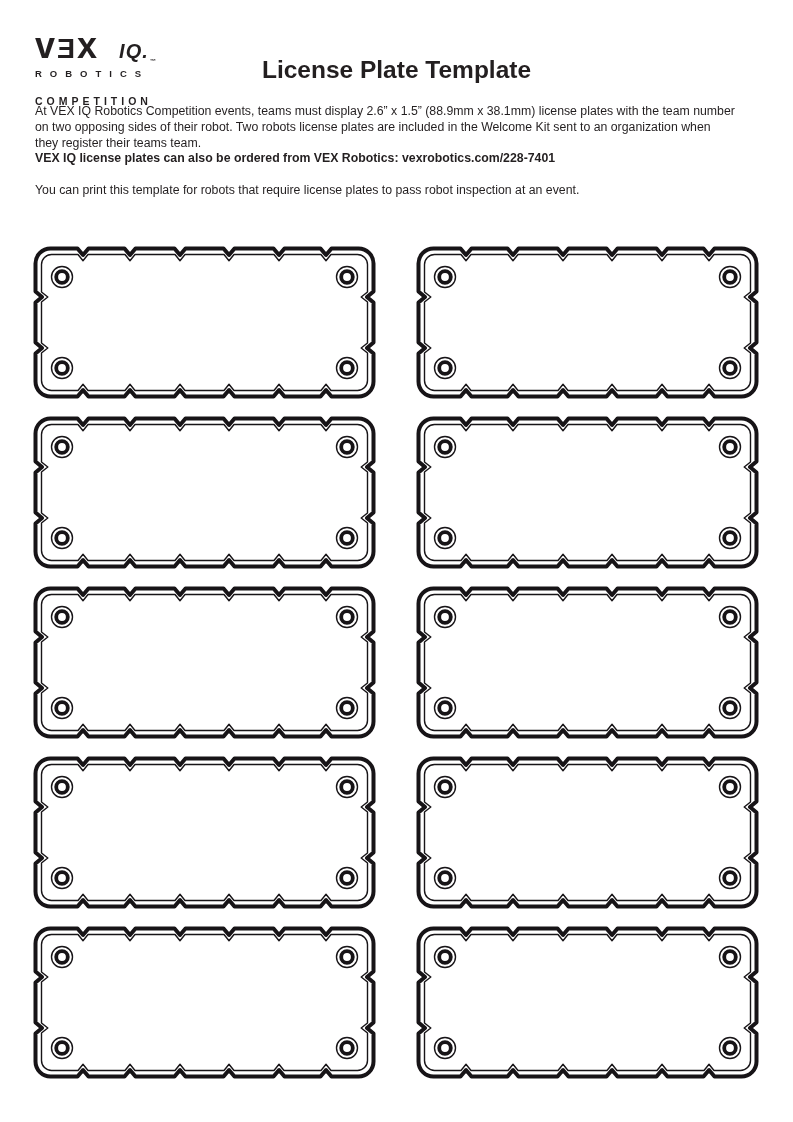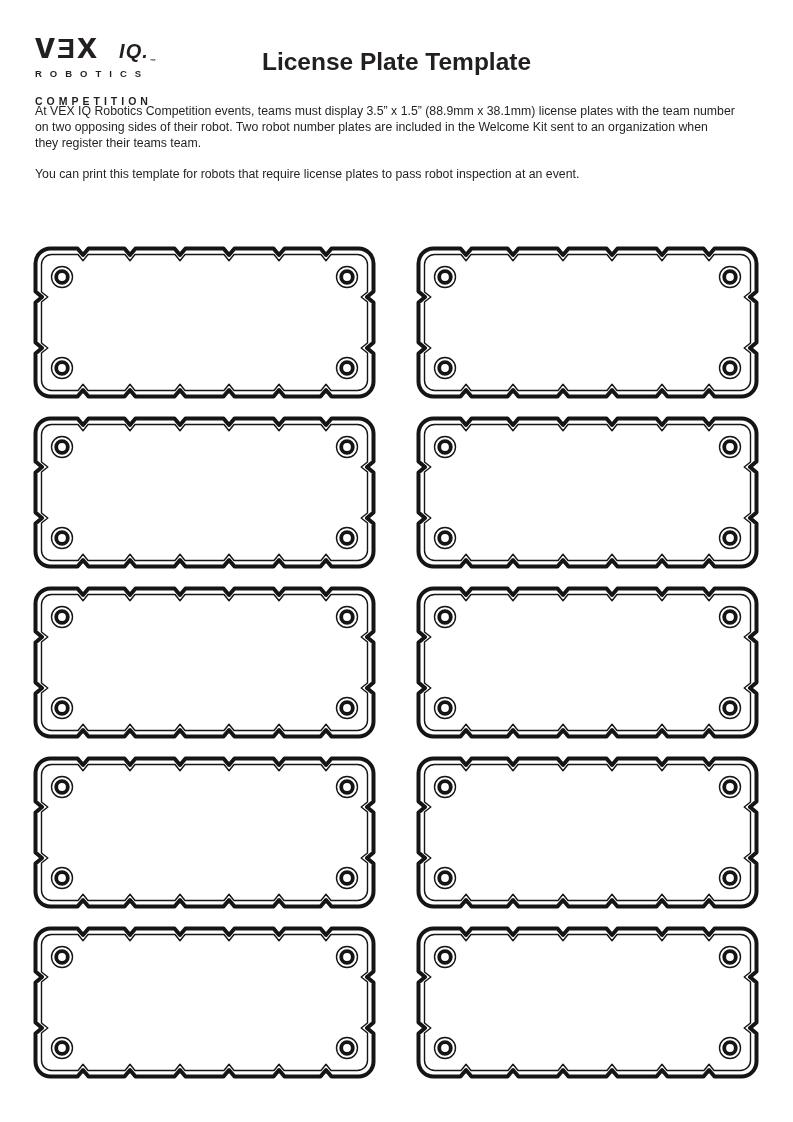--- a/index.html
+++ b/index.html
@@ -26,21 +26,21 @@
     font-size: 9.5px; font-weight: 700; letter-spacing: 8px;
     margin-top: 4px; white-space: nowrap;
   }
   .logo-competition {
     font-size: 10.5px; font-weight: 700; letter-spacing: 4px;
     margin-top: 16px; white-space: nowrap;
   }
 
   
   .title {
-    position: absolute; left: 0; right: 0; top: 48px;
+    position: absolute; left: 0; right: 0; top: 56px;
     margin: 0; text-align: center;
     font-size: 24.5px; font-weight: 700; letter-spacing: 0;
     color: var(--ink, #231f20);
   }
 
   
   .intro {
     position: absolute; left: 35px; top: 104px; width: 745px;
     font-size: 12.3px; line-height: 15.8px;
   }
@@ -81,23 +81,24 @@
       <span class="liq">IQ.</span>
       <span class="ltm">™</span>
     </div>
     <div class="logo-robotics">ROBOTICS</div>
     <div class="logo-competition">COMPETITION</div>
   </div>
 
   <h1 class="title">License Plate Template</h1>
 
   <div class="intro">
-    <div class="intro-line">At VEX IQ Robotics Competition events, teams must display 3.5” x 1.5” (88.9mm x 38.1mm) license plates with the team number</div>
-    <div class="intro-line">on two opposing sides of their robot. Two robot number plates are included in the Welcome Kit sent to an organization when</div>
+    <div class="intro-line">At VEX IQ Robotics Competition events, teams must display 2.6” x 1.5” (88.9mm x 38.1mm) license plates with the team number</div>
+    <div class="intro-line">on two opposing sides of their robot. Two robots license plates are included in the Welcome Kit sent to an organization when</div>
     <div class="intro-line">they register their teams team.</div>
+    <div class="order-line">VEX IQ license plates can also be ordered from VEX Robotics: vexrobotics.com/228-7401</div>
     <div class="print-note">You can print this template for robots that require license plates to pass robot inspection at an event.</div>
   </div>
 
   <div class="plates">
     <svg class="plate" viewBox="0 0 343 153" xmlns="http://www.w3.org/2000/svg">
       <path class="outer" d="M 17.5 2.5 L 44.5 2.5 L 50 9 L 55.5 2.5 L 91.5 2.5 L 97 9 L 102.5 2.5 L 141.5 2.5 L 147 9 L 152.5 2.5 L 190.5 2.5 L 196 9 L 201.5 2.5 L 240.5 2.5 L 246 9 L 251.5 2.5 L 287.5 2.5 L 293 9 L 298.5 2.5 L 325.5 2.5 A 15 15 0 0 1 340.5 17.5 L 340.5 45.5 L 334 51 L 340.5 56.5 L 340.5 96.5 L 334 102 L 340.5 107.5 L 340.5 135.5 A 15 15 0 0 1 325.5 150.5 L 298.5 150.5 L 293 144 L 287.5 150.5 L 251.5 150.5 L 246 144 L 240.5 150.5 L 201.5 150.5 L 196 144 L 190.5 150.5 L 152.5 150.5 L 147 144 L 141.5 150.5 L 102.5 150.5 L 97 144 L 91.5 150.5 L 55.5 150.5 L 50 144 L 44.5 150.5 L 17.5 150.5 A 15 15 0 0 1 2.5 135.5 L 2.5 107.5 L 9 102 L 2.5 96.5 L 2.5 56.5 L 9 51 L 2.5 45.5 L 2.5 17.5 A 15 15 0 0 1 17.5 2.5 Z"></path>
       <path class="inner" d="M 18.5 8.5 L 45 8.5 L 50 14.8 L 55 8.5 L 92 8.5 L 97 14.8 L 102 8.5 L 142 8.5 L 147 14.8 L 152 8.5 L 191 8.5 L 196 14.8 L 201 8.5 L 241 8.5 L 246 14.8 L 251 8.5 L 288 8.5 L 293 14.8 L 298 8.5 L 324.5 8.5 A 10 10 0 0 1 334.5 18.5 L 334.5 46 L 328.2 51 L 334.5 56 L 334.5 97 L 328.2 102 L 334.5 107 L 334.5 134.5 A 10 10 0 0 1 324.5 144.5 L 298 144.5 L 293 138.2 L 288 144.5 L 251 144.5 L 246 138.2 L 241 144.5 L 201 144.5 L 196 138.2 L 191 144.5 L 152 144.5 L 147 138.2 L 142 144.5 L 102 144.5 L 97 138.2 L 92 144.5 L 55 144.5 L 50 138.2 L 45 144.5 L 18.5 144.5 A 10 10 0 0 1 8.5 134.5 L 8.5 107 L 14.8 102 L 8.5 97 L 8.5 56 L 14.8 51 L 8.5 46 L 8.5 18.5 A 10 10 0 0 1 18.5 8.5 Z"></path>
       <g>
         <g>
           <circle class="hole-outer" cx="29" cy="31" r="10.5"></circle>

